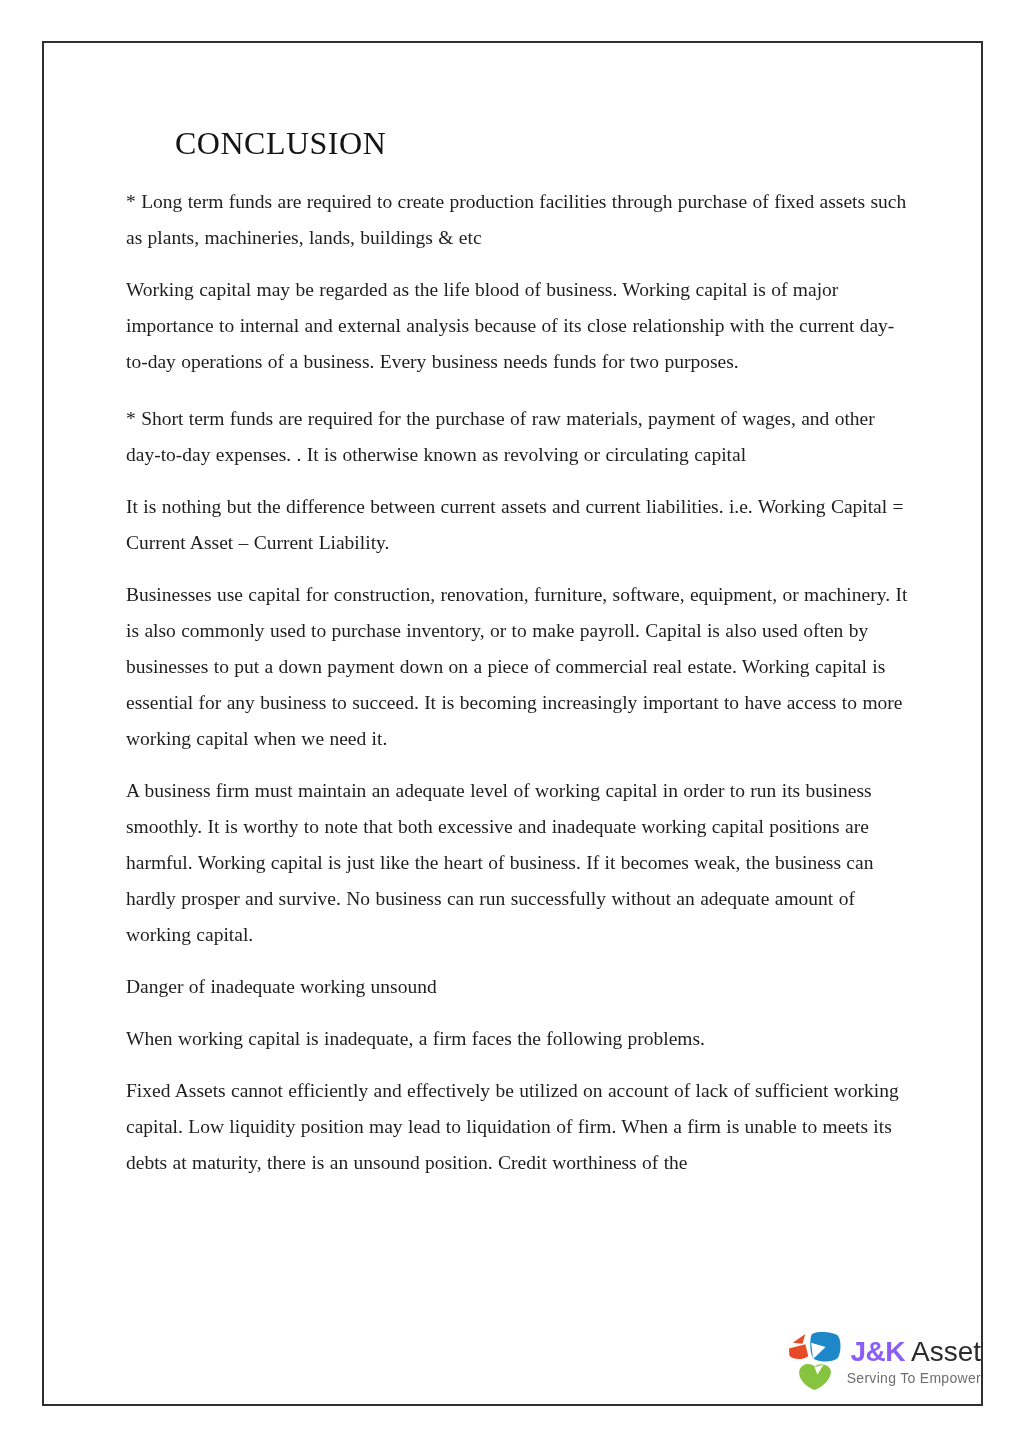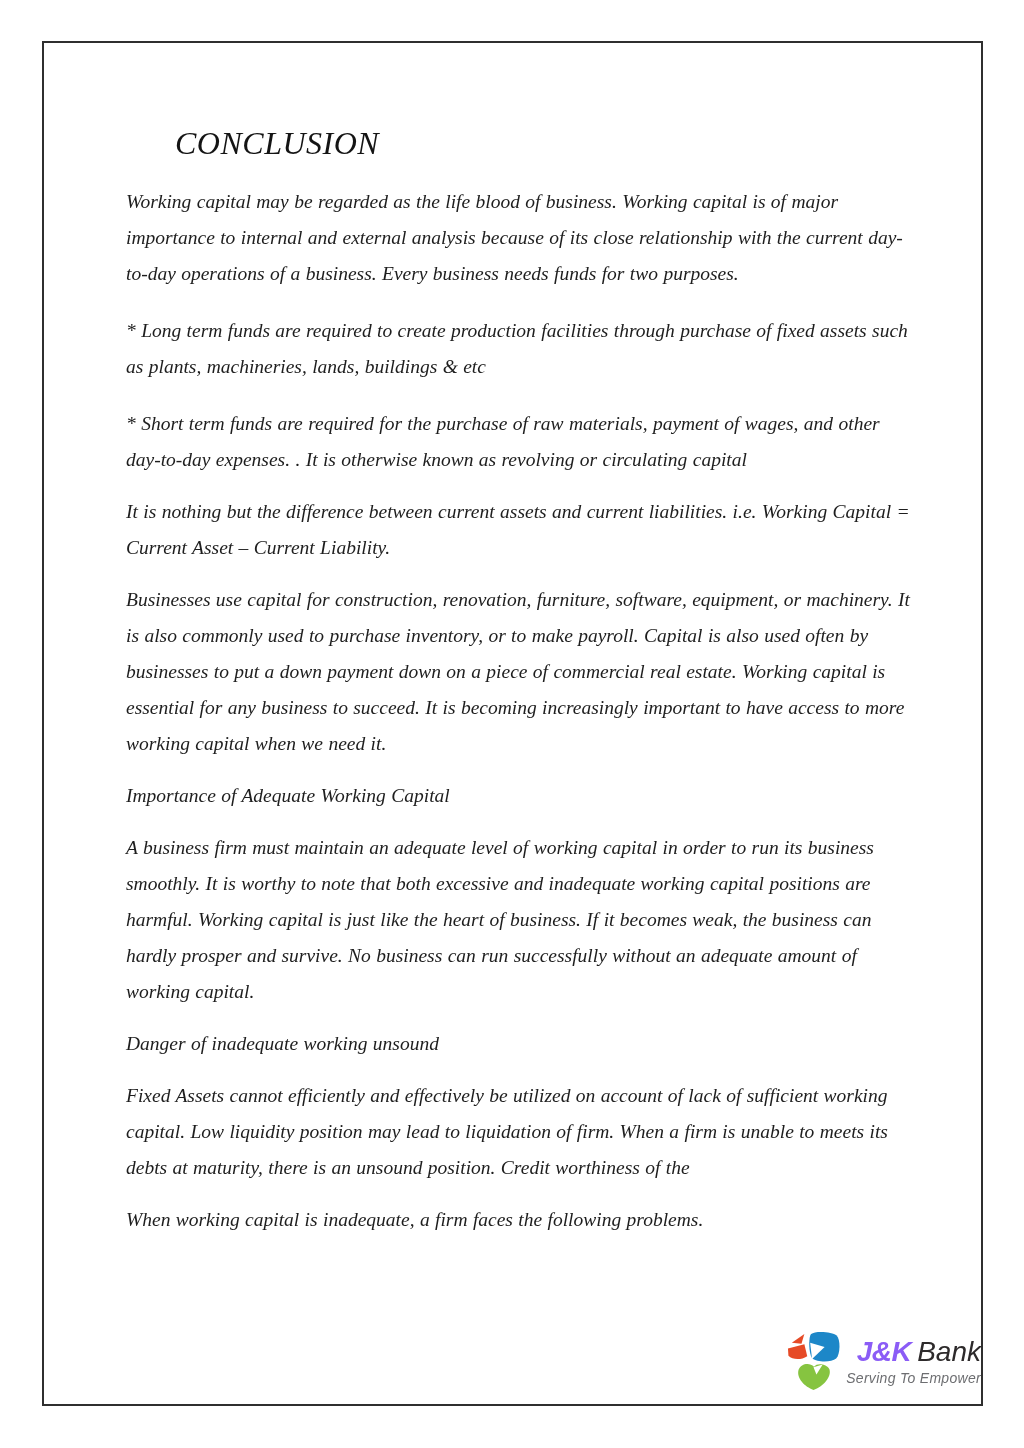--- a/index.html
+++ b/index.html
@@ -15,21 +15,20 @@
     position: absolute;
     left: 42px; top: 41px;
     width: 941px; height: 1365px;
     border: 2px solid #2f2f2f;
     background: #ffffff;
   }
   .content {
     position: absolute;
     left: 0; top: 0; right: 0; bottom: 0;
     padding: 82px 71px 0 82px;
-    font-style: italic;
   }
   .doc-title {
     font-family: "Liberation Serif", serif;
     font-size: 32px;
     font-weight: 400;
     letter-spacing: 0.5px;
     color: #141414;
     margin: 0 0 22px 49px;
   }
   p.para {
@@ -68,57 +67,56 @@
   }
 </style>
 </head>
 <body>
 
 <div class="page-border">
   <div class="content">
 
     <h1 class="doc-title">CONCLUSION</h1>
 
+    <p class="para gap-extra">* Long term  funds are required  to create production facilities through purchase of fixed assets such as plants, machineries, lands, buildings &amp; etc</p>
+
     <p class="para">Working capital may be regarded as the life blood of business. Working capital is of major importance to internal and external analysis because of its close relationship with the current day-to-day operations of a business. Every business needs funds for two purposes.</p>
-
-    <p class="para gap-extra">* Long term  funds are required  to create production facilities through purchase of fixed assets such as plants, machineries, lands, buildings &amp; etc</p>
 
     <p class="para gap-extra">* Short term funds are required for the purchase of raw materials, payment of wages, and other day-to-day expenses. . It is otherwise known as revolving or circulating capital</p>
 
     <p class="para">It is nothing but the difference between current assets and current liabilities. i.e. Working Capital = Current Asset – Current Liability.</p>
 
     <p class="para">Businesses use capital for construction, renovation, furniture, software, equipment, or machinery. It is also commonly used to purchase inventory, or to make payroll. Capital is also used often by businesses to put a down payment down on a piece of commercial real estate. Working capital is essential for any business to succeed. It is becoming increasingly important to have access to more working capital when we need it.</p>
 
-    <p class="para">Importance of Adequate Working Capital</p>
 
     <p class="para">A business firm must maintain an adequate level of working capital in order to run its business smoothly. It is worthy to note that both excessive and inadequate working capital positions are harmful. Working capital is just like the heart of business. If it becomes weak, the business can hardly prosper and survive. No business can run successfully without an adequate amount of working capital.</p>
 
     <p class="para">Danger of inadequate working unsound</p>
 
+    <p class="para">When working capital is inadequate, a firm faces the following problems.</p>
+
     <p class="para">Fixed Assets cannot efficiently and effectively be utilized on account of lack of sufficient working capital. Low liquidity position may lead to liquidation of firm. When a firm is unable to meets its debts at maturity, there is an unsound position. Credit worthiness of the</p>
-
-    <p class="para">When working capital is inadequate, a firm faces the following problems.</p>
 
     <div class="logo">
       <svg class="logo-mark" viewBox="0 0 56 64" aria-hidden="true">
 
         <path d="M5,13 L18,4 L15,14 Z" fill="#e64a26"></path>
 
         <path d="M1,19 L18,14.5 L21,27 C14,31.5 5.5,30.5 1.5,26.5 Z" fill="#e64a26"></path>
 
         <path d="M25,4 C29,0.5 47,1.5 51.5,5.5 C55.5,9.5 55.5,24.5 51,29.5 C46,33.8 31,33.5 26.5,29.5 C22.5,25.5 22,7.5 25,4 Z" fill="#1d87c8"></path>
 
         <path fill="#ffffff" d="M24,13 L39,17.5 L26,30 Z"></path>
 
         <path d="M12,41 C14.5,34.5 23.5,33 28,38 C31.5,33.5 41,35 44,40.5 C46.5,48.5 37.5,58.5 27.5,62 C18.5,58.5 9.5,50 12,41 Z" fill="#86c440"></path>
 
         <path fill="#ffffff" d="M27.5,38.5 L37,35.5 L30.5,46 Z"></path>
       </svg>
       <div class="logo-textcol">
         <div class="logo-wordmark">
-          <span class="logo-jk">J&amp;K</span><span class="logo-bank">Bank</span>
+          <span class="logo-jk">J&amp;K</span><span class="logo-bank">Asset</span>
         </div>
         <div class="logo-tagline">Serving To Empower</div>
       </div>
     </div>
 
   </div>
 </div>
 
 </body></html>

